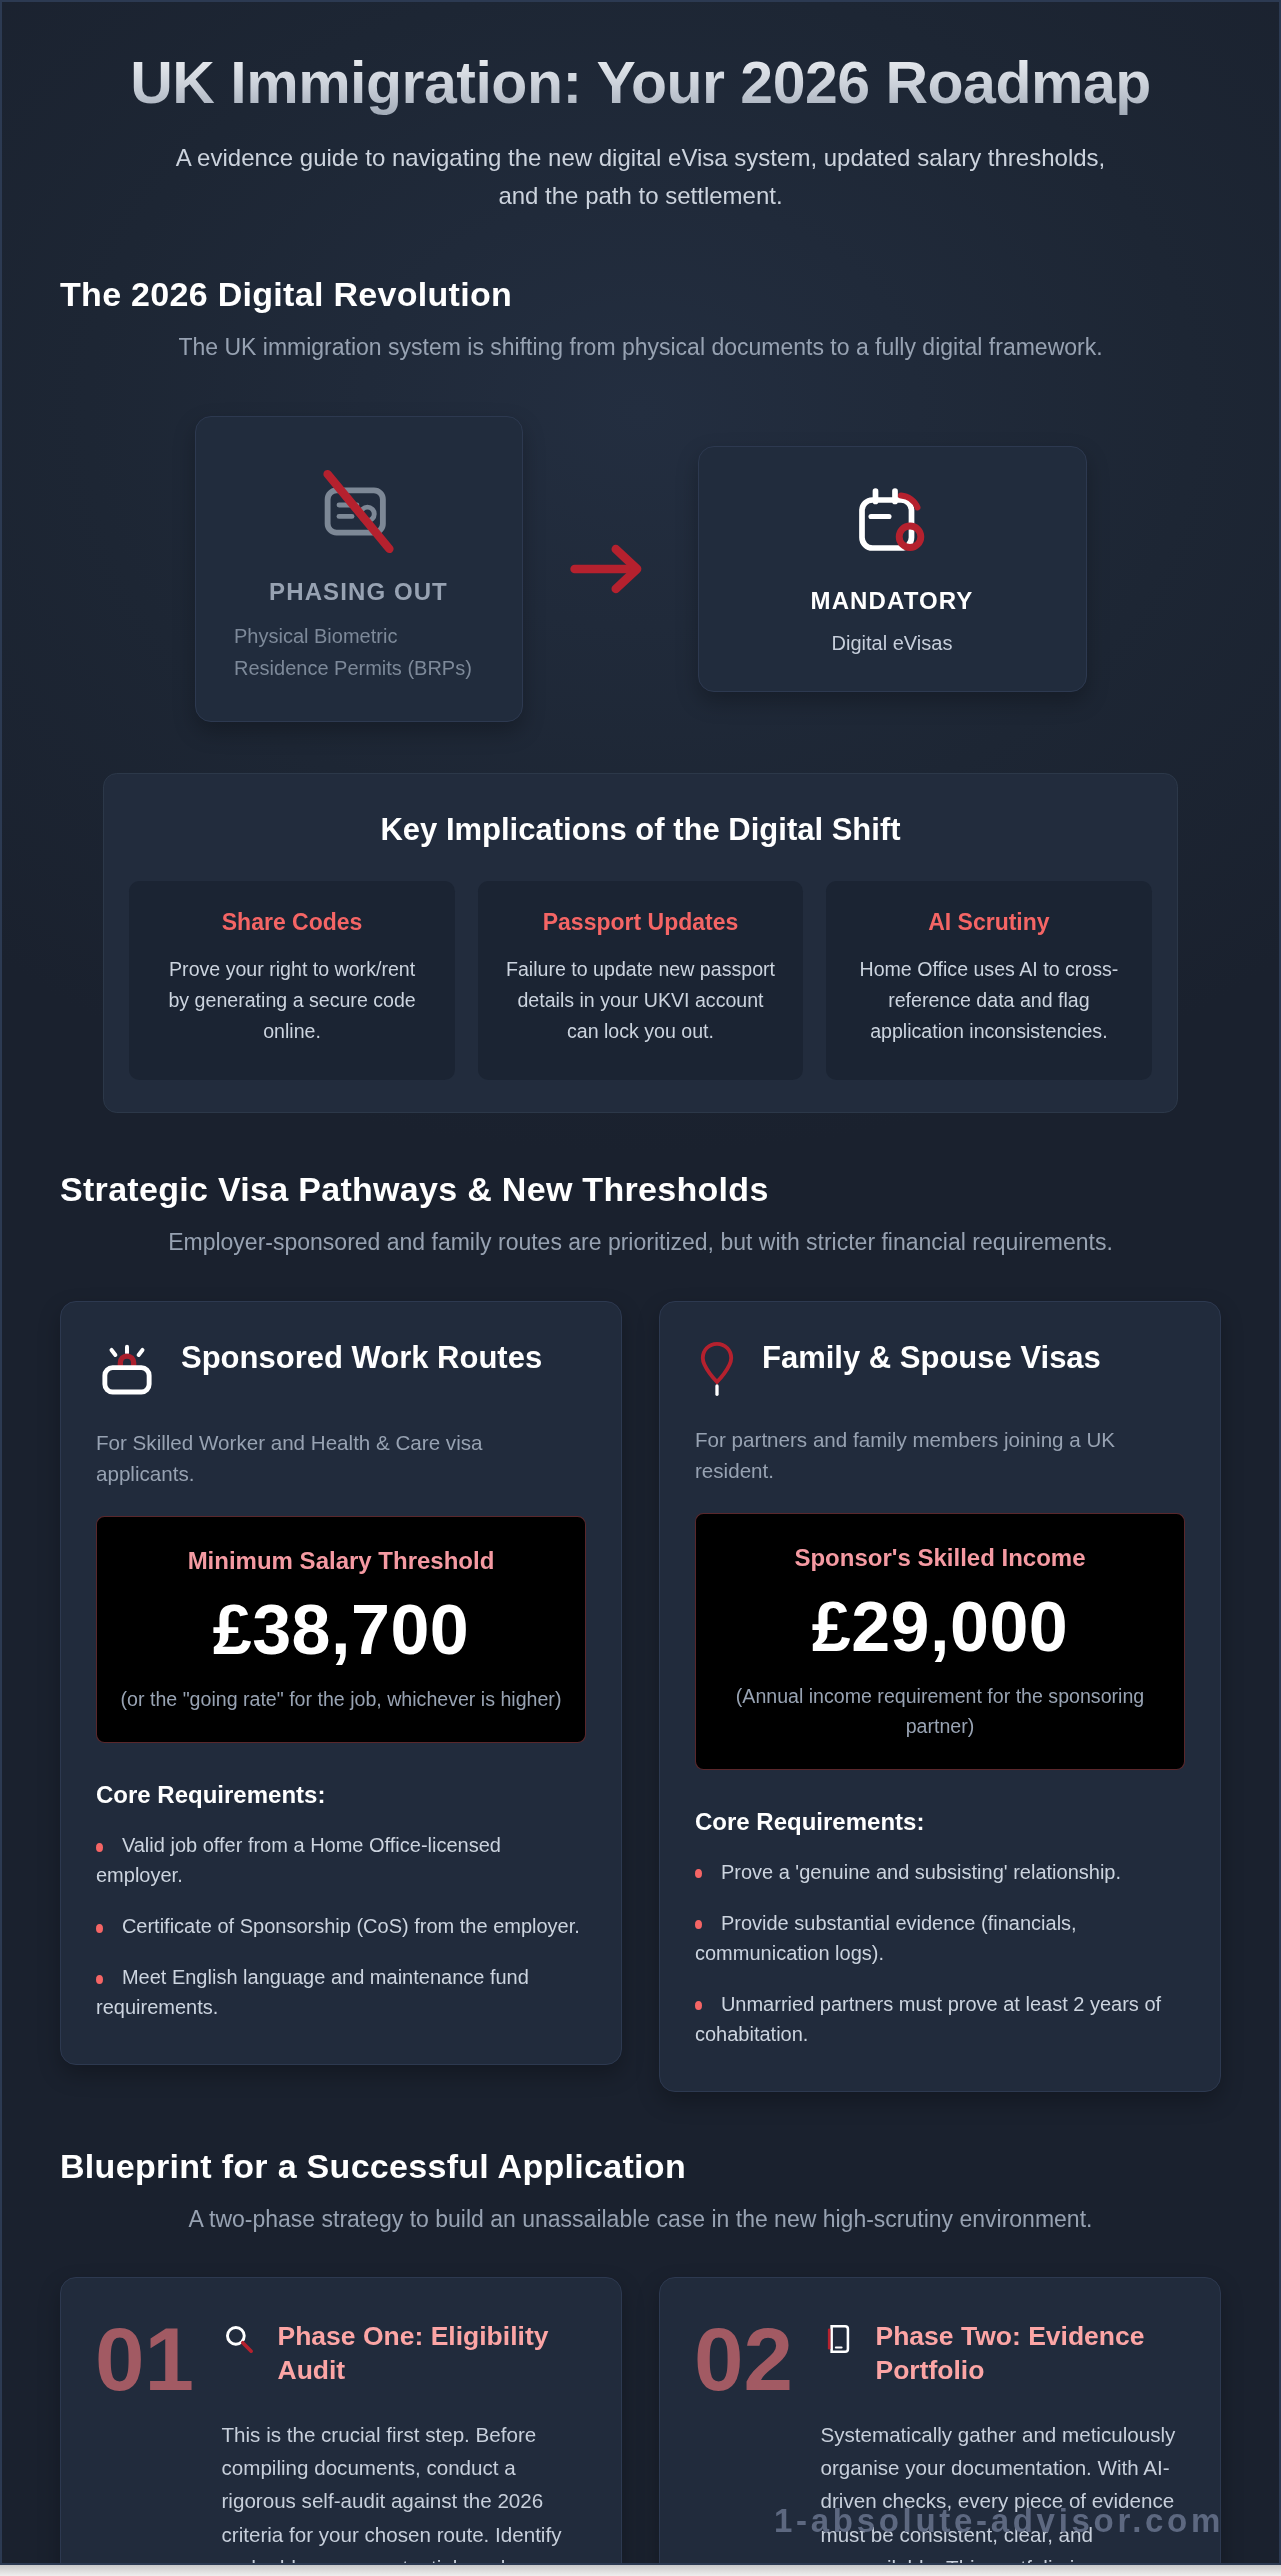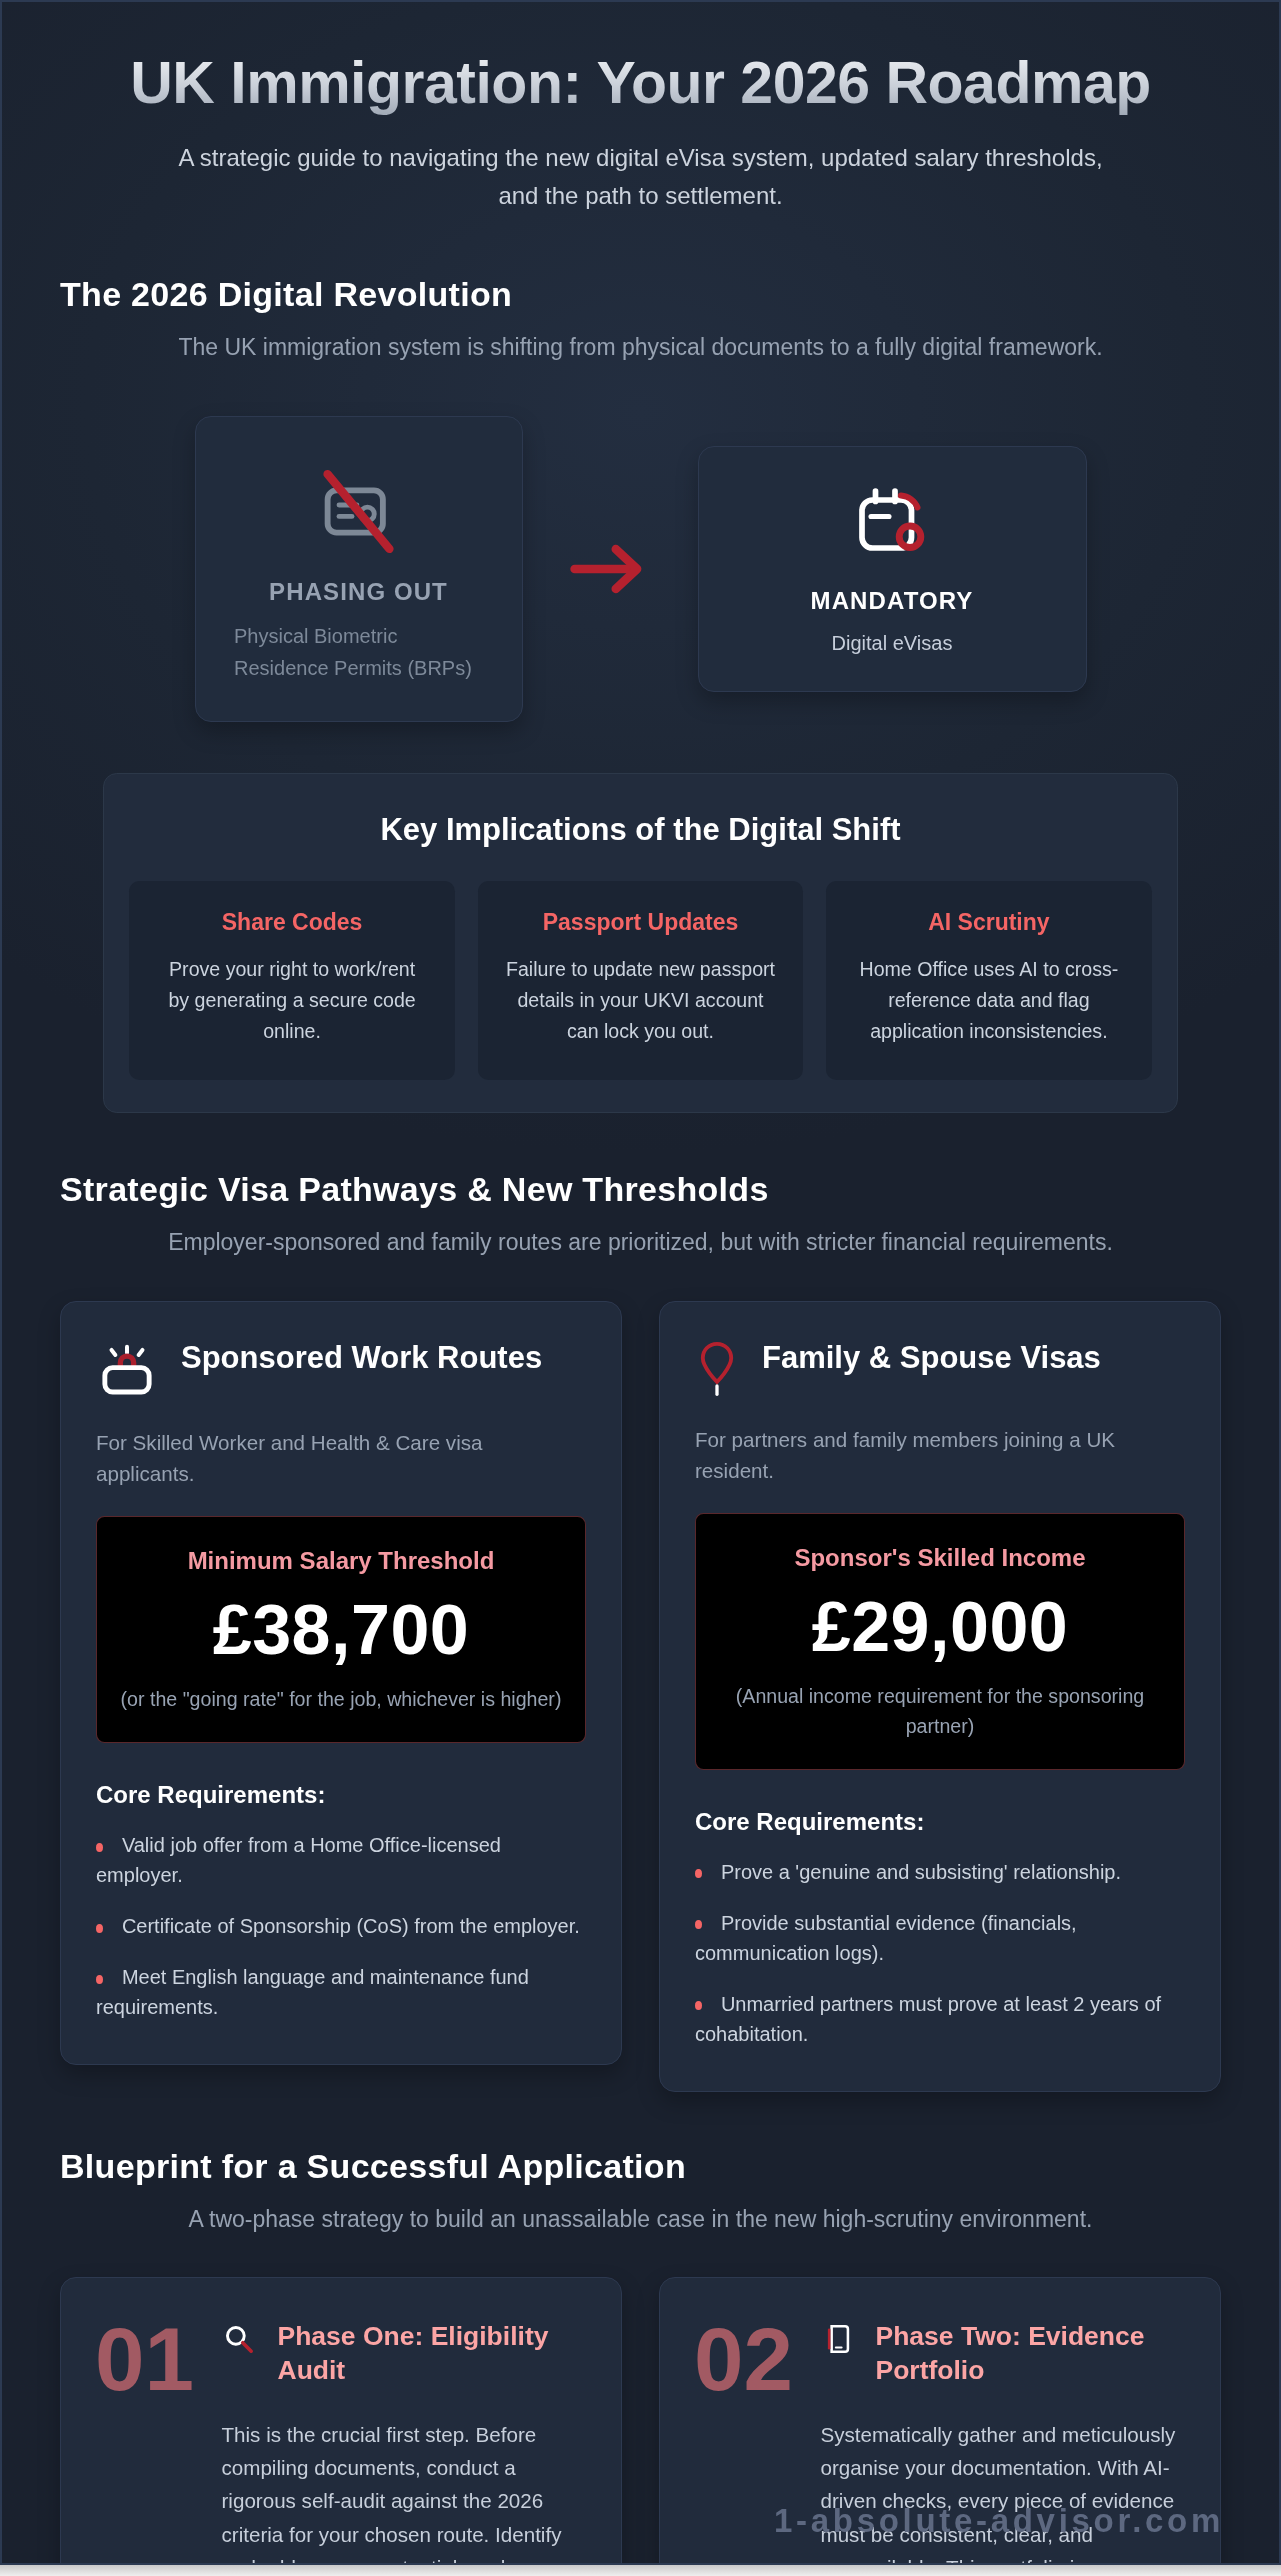--- a/index.html
+++ b/index.html
@@ -83,21 +83,21 @@
   .icon-wrap svg { display: block; }
 </style>
 </head>
 <body>
 
 <div class="page">
   <div class="canvas">
     <div class="content">
 
       <h1 class="main-title">UK Immigration: Your 2026 Roadmap</h1>
-      <div class="main-subtitle">A strategic guide to navigating the new digital eVisa system, updated salary thresholds, and the path to settlement.</div>
+      <div class="main-subtitle">A evidence guide to navigating the new digital eVisa system, updated salary thresholds, and the path to settlement.</div>
 
       <div class="sec-revolution">
         <h2 class="section-title">The 2026 Digital Revolution</h2>
         <div class="section-sub">The UK immigration system is shifting from physical documents to a fully digital framework.</div>
 
         <div class="transform-row">
           <div class="t-card phasing">
             <span class="icon-wrap" style="display:inline-block">
               <svg viewBox="0 0 56 56" width="91" height="91">
                 <rect x="9" y="15" width="34" height="26" rx="5.5" fill="none" stroke="#7d8896" stroke-width="3.6"></rect>

